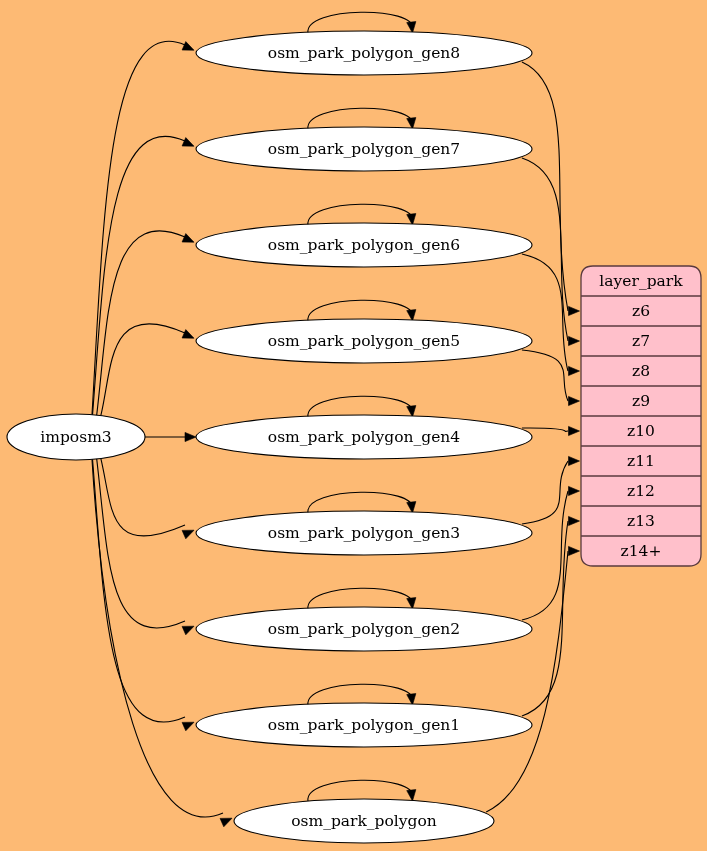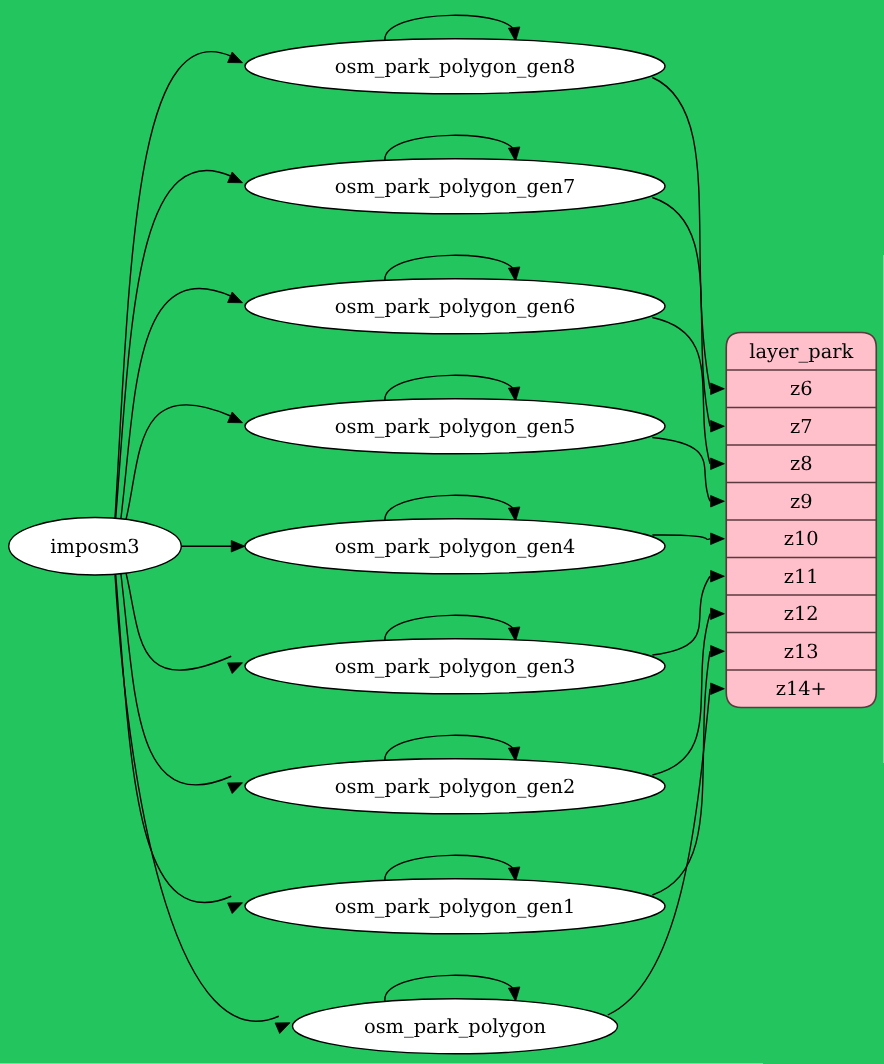--- a/index.html
+++ b/index.html
@@ -1,16 +1,16 @@
 <!DOCTYPE html>
 <html><head>
 <meta charset="utf-8">
 <style>
   html,body{margin:0;padding:0;background:#ffffff;}
-  #stage{position:relative;width:707px;height:851px;background:#22c55e;
+  #stage{position:relative;width:707px;height:851px;background:#fdba74;
          font-family:"DejaVu Serif","Liberation Serif",serif;overflow:hidden;}
   svg{position:absolute;top:0;left:0;width:707px;height:851px;}
   .node-ell{fill:#ffffff;stroke:#000000;stroke-width:1.1;}
   .node-label{font-family:"DejaVu Serif","Liberation Serif",serif;font-size:15.5px;
               fill:#000000;text-anchor:middle;dominant-baseline:middle;}
   .edge{fill:none;stroke:#000000;stroke-width:1.1;}
   .arrow{fill:#000000;stroke:#000000;stroke-width:0.6;}
   .tbl-head{fill:#ffc0cb;stroke:#5a3a3e;stroke-width:1.3;}
   .tbl-label{font-family:"DejaVu Serif","Liberation Serif",serif;font-size:15.5px;
              fill:#000000;text-anchor:middle;dominant-baseline:middle;}

